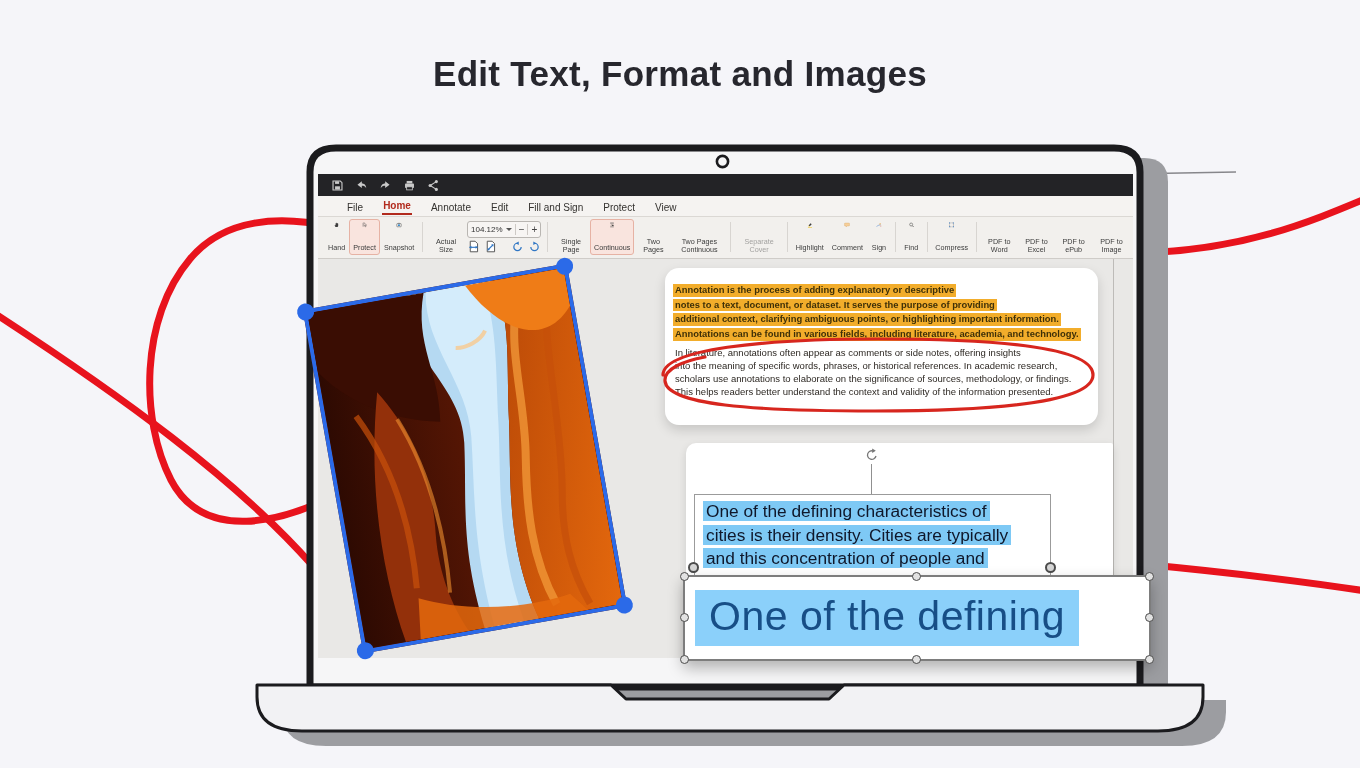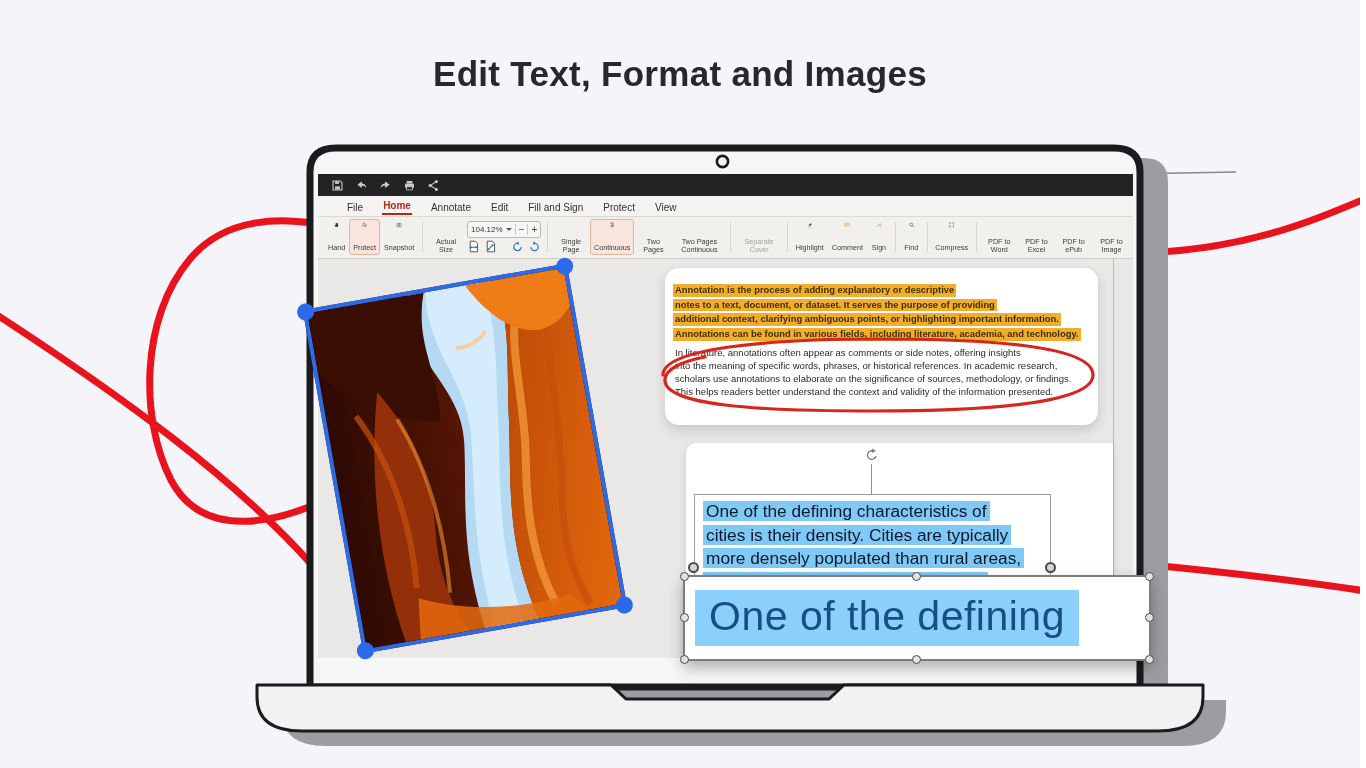--- a/index.html
+++ b/index.html
@@ -384,21 +384,20 @@
 
       <svg class="abs" id="rotate-handle" width="16" height="16" viewBox="0 0 16 16">
         <path d="M12 9 A4.3 4.3 0 1 1 9.5 4.1" fill="none" stroke="#777" stroke-width="1.3"></path>
         <path d="M8.2 1.6 L8.2 6 L11.8 3.8 Z" fill="#777"></path>
       </svg>
       <div class="abs" id="rotate-stem"></div>
 
       <div class="abs" id="textbox">
         <div class="tb-line"><span class="hl-blue">One of the defining characteristics of</span></div>
         <div class="tb-line"><span class="hl-blue">cities is their density. Cities are typically</span></div>
-        <div class="tb-line"><span class="hl-blue">more densely populated than rural areas,</span></div>
         <div class="tb-line"><span class="hl-blue">and this concentration of people and</span></div>
       </div>
       <div class="abs tb-handle" id="tbh-left"></div>
       <div class="abs tb-handle" id="tbh-right"></div>
     </div>
   </div>
 
   <div class="abs" id="canyon">
     <svg width="260" height="341" viewBox="0 0 260 341" preserveAspectRatio="none">
       <defs>

